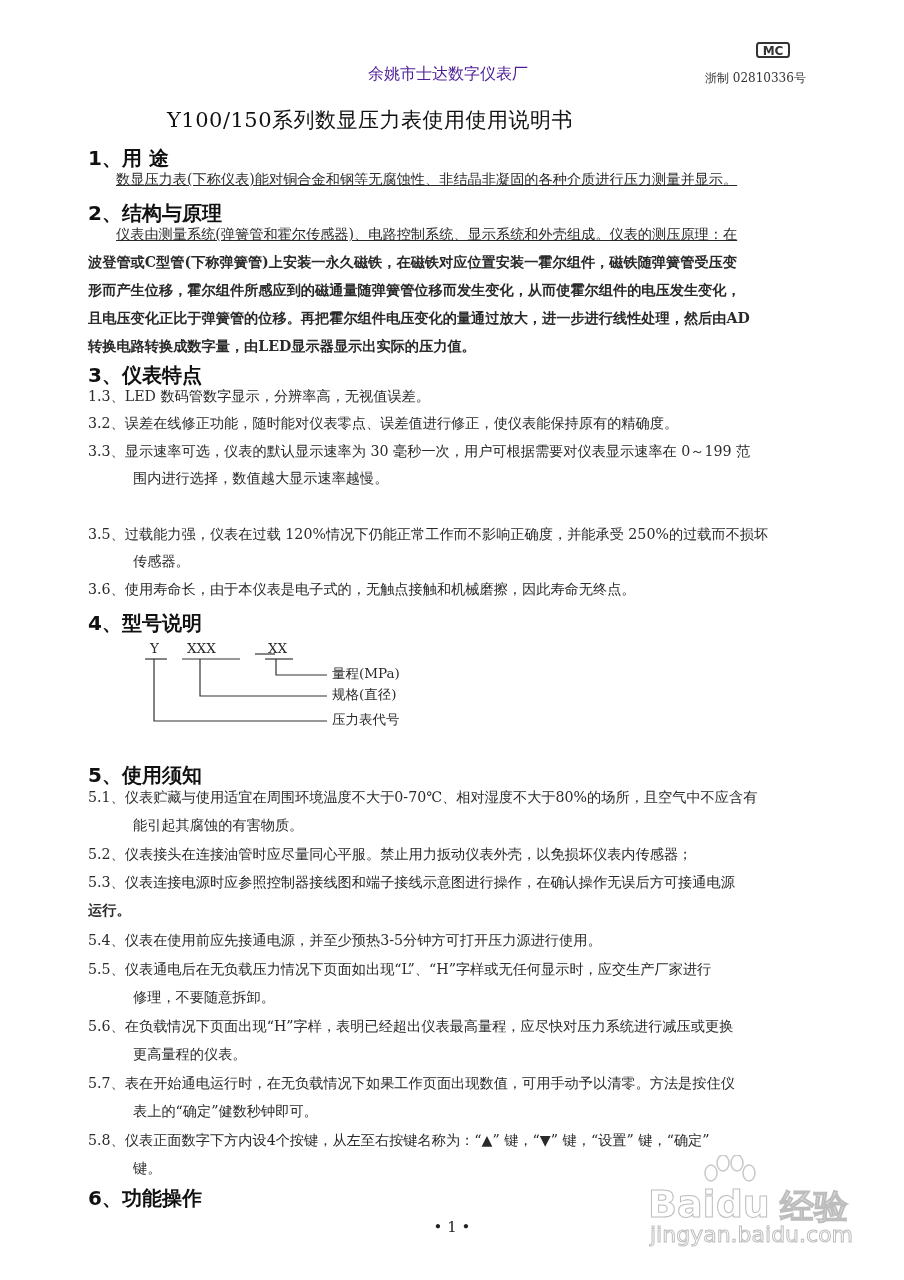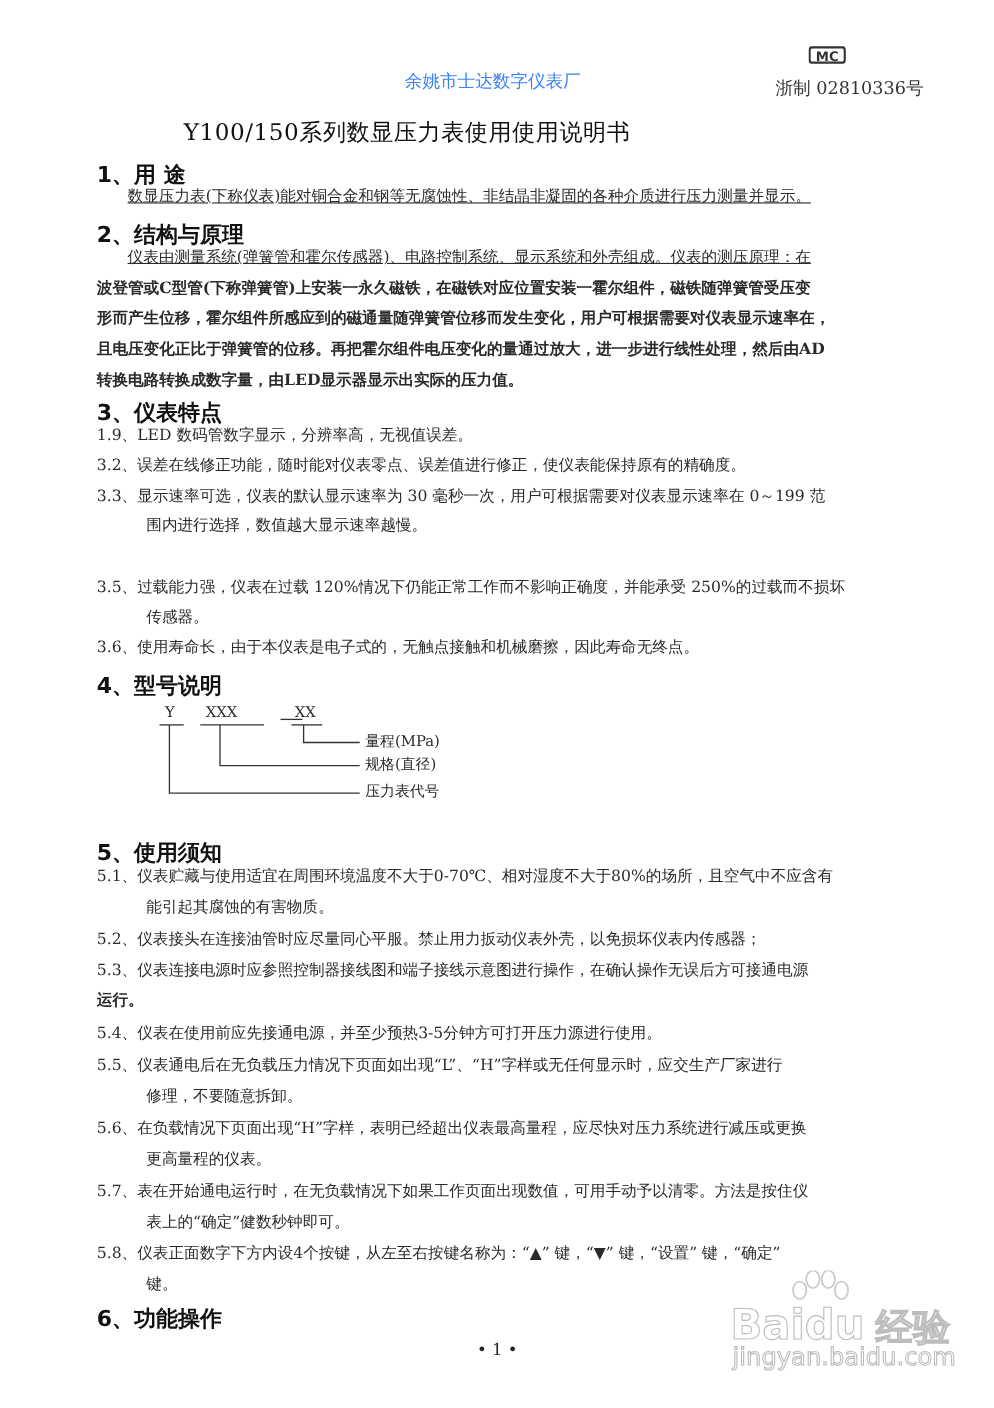--- a/index.html
+++ b/index.html
@@ -1,32 +1,32 @@
 <!DOCTYPE html>
 <html><head>
 <meta charset="utf-8">
 <style>
   html, body { margin:0; padding:0; background:#ffffff; }
   body { width:904px; height:1280px; position:relative; overflow:hidden;
          font-family:"DejaVu Serif","Liberation Serif",serif; color:#222; }
   .page { position:absolute; left:0; top:0; width:904px; height:1280px; }
-  .header-company { position:absolute; left:368px; top:64px; font-size:16px; color:#3b82f6; }
-  .mc-logo { position:absolute; left:735px; top:40px; width:22px; height:20px; }
-  .license { position:absolute; left:705px; top:70px; font-size:16px; color:#333; }
+  .header-company { position:absolute; left:368px; top:64px; font-size:16px; color:#4c1d95; }
+  .mc-logo { position:absolute; left:756px; top:40px; width:22px; height:20px; }
+  .license { position:absolute; left:705px; top:70px; font-size:12px; color:#333; }
   .title { position:absolute; left:0; width:740px; top:106px; text-align:center; font-size:21px; color:#111; letter-spacing:0.5px; }
   .h { position:absolute; left:88px; font-size:20px; font-weight:bold; color:#111; font-family:"DejaVu Sans","Liberation Sans",sans-serif; }
   .p { position:absolute; font-size:14.2px; line-height:27px; color:#2a2a2a; white-space:nowrap; }
   .ind { left:116px;text-decoration:underline; }
   .first { left:88px;font-weight:bold; }
   .item { left:88px; }
   .cont { left:133px; }
   .diagram { position:absolute; left:140px; top:640px; width:320px; height:100px; }
   .diagram svg { position:absolute; left:0; top:0; }
   .dl { position:absolute; font-size:13.5px; color:#2a2a2a; }
-  .watermark { position:absolute; left:640px; top:1160px; width:240px; height:90px;margin-left:16px; }
+  .watermark { position:absolute; left:640px; top:1160px; width:240px; height:90px; }
   .wm-text { position:absolute; font-family:"DejaVu Sans","Liberation Sans",sans-serif; color:#fff;
              -webkit-text-stroke:1px #bdbdbd; }
   .pagenum { position:absolute; left:0; width:904px; text-align:center; top:1218px; font-size:15px; color:#222; }
 </style>
 </head>
 <body>
 
 <div class="page">
 
   <div class="header-company">余姚市士达数字仪表厂</div>
@@ -39,26 +39,26 @@
   <div class="license">浙制 02810336号</div>
 
   <div class="title">Y100/150系列数显压力表使用使用说明书</div>
 
   <div class="h" style="top:145px">1、用 途</div>
   <div class="p ind" style="top:166px">数显压力表(下称仪表)能对铜合金和钢等无腐蚀性、非结晶非凝固的各种介质进行压力测量并显示。</div>
 
   <div class="h" style="top:200px">2、结构与原理</div>
   <div class="p ind" style="top:221px">仪表由测量系统(弹簧管和霍尔传感器)、电路控制系统、显示系统和外壳组成。仪表的测压原理：在</div>
   <div class="p first" style="top:249px">波登管或C型管(下称弹簧管)上安装一永久磁铁，在磁铁对应位置安装一霍尔组件，磁铁随弹簧管受压变</div>
-  <div class="p first" style="top:277px">形而产生位移，霍尔组件所感应到的磁通量随弹簧管位移而发生变化，用户可根据需要对仪表显示速率在，</div>
+  <div class="p first" style="top:277px">形而产生位移，霍尔组件所感应到的磁通量随弹簧管位移而发生变化，从而使霍尔组件的电压发生变化，</div>
   <div class="p first" style="top:305px">且电压变化正比于弹簧管的位移。再把霍尔组件电压变化的量通过放大，进一步进行线性处理，然后由AD</div>
   <div class="p first" style="top:333px">转换电路转换成数字量，由LED显示器显示出实际的压力值。</div>
 
   <div class="h" style="top:362px">3、仪表特点</div>
-  <div class="p item" style="top:383px">1.9、LED 数码管数字显示，分辨率高，无视值误差。</div>
+  <div class="p item" style="top:383px">1.3、LED 数码管数字显示，分辨率高，无视值误差。</div>
   <div class="p item" style="top:410px">3.2、误差在线修正功能，随时能对仪表零点、误差值进行修正，使仪表能保持原有的精确度。</div>
   <div class="p item" style="top:438px">3.3、显示速率可选，仪表的默认显示速率为 30 毫秒一次，用户可根据需要对仪表显示速率在 0～199 范</div>
   <div class="p cont" style="top:465px">围内进行选择，数值越大显示速率越慢。</div>
   <div class="p item" style="top:521px">3.5、过载能力强，仪表在过载 120%情况下仍能正常工作而不影响正确度，并能承受 250%的过载而不损坏</div>
   <div class="p cont" style="top:548px">传感器。</div>
   <div class="p item" style="top:576px">3.6、使用寿命长，由于本仪表是电子式的，无触点接触和机械磨擦，因此寿命无终点。</div>
 
   <div class="h" style="top:610px">4、型号说明</div>
   <div class="diagram">
     <svg width="320" height="100" viewBox="0 0 320 100">

